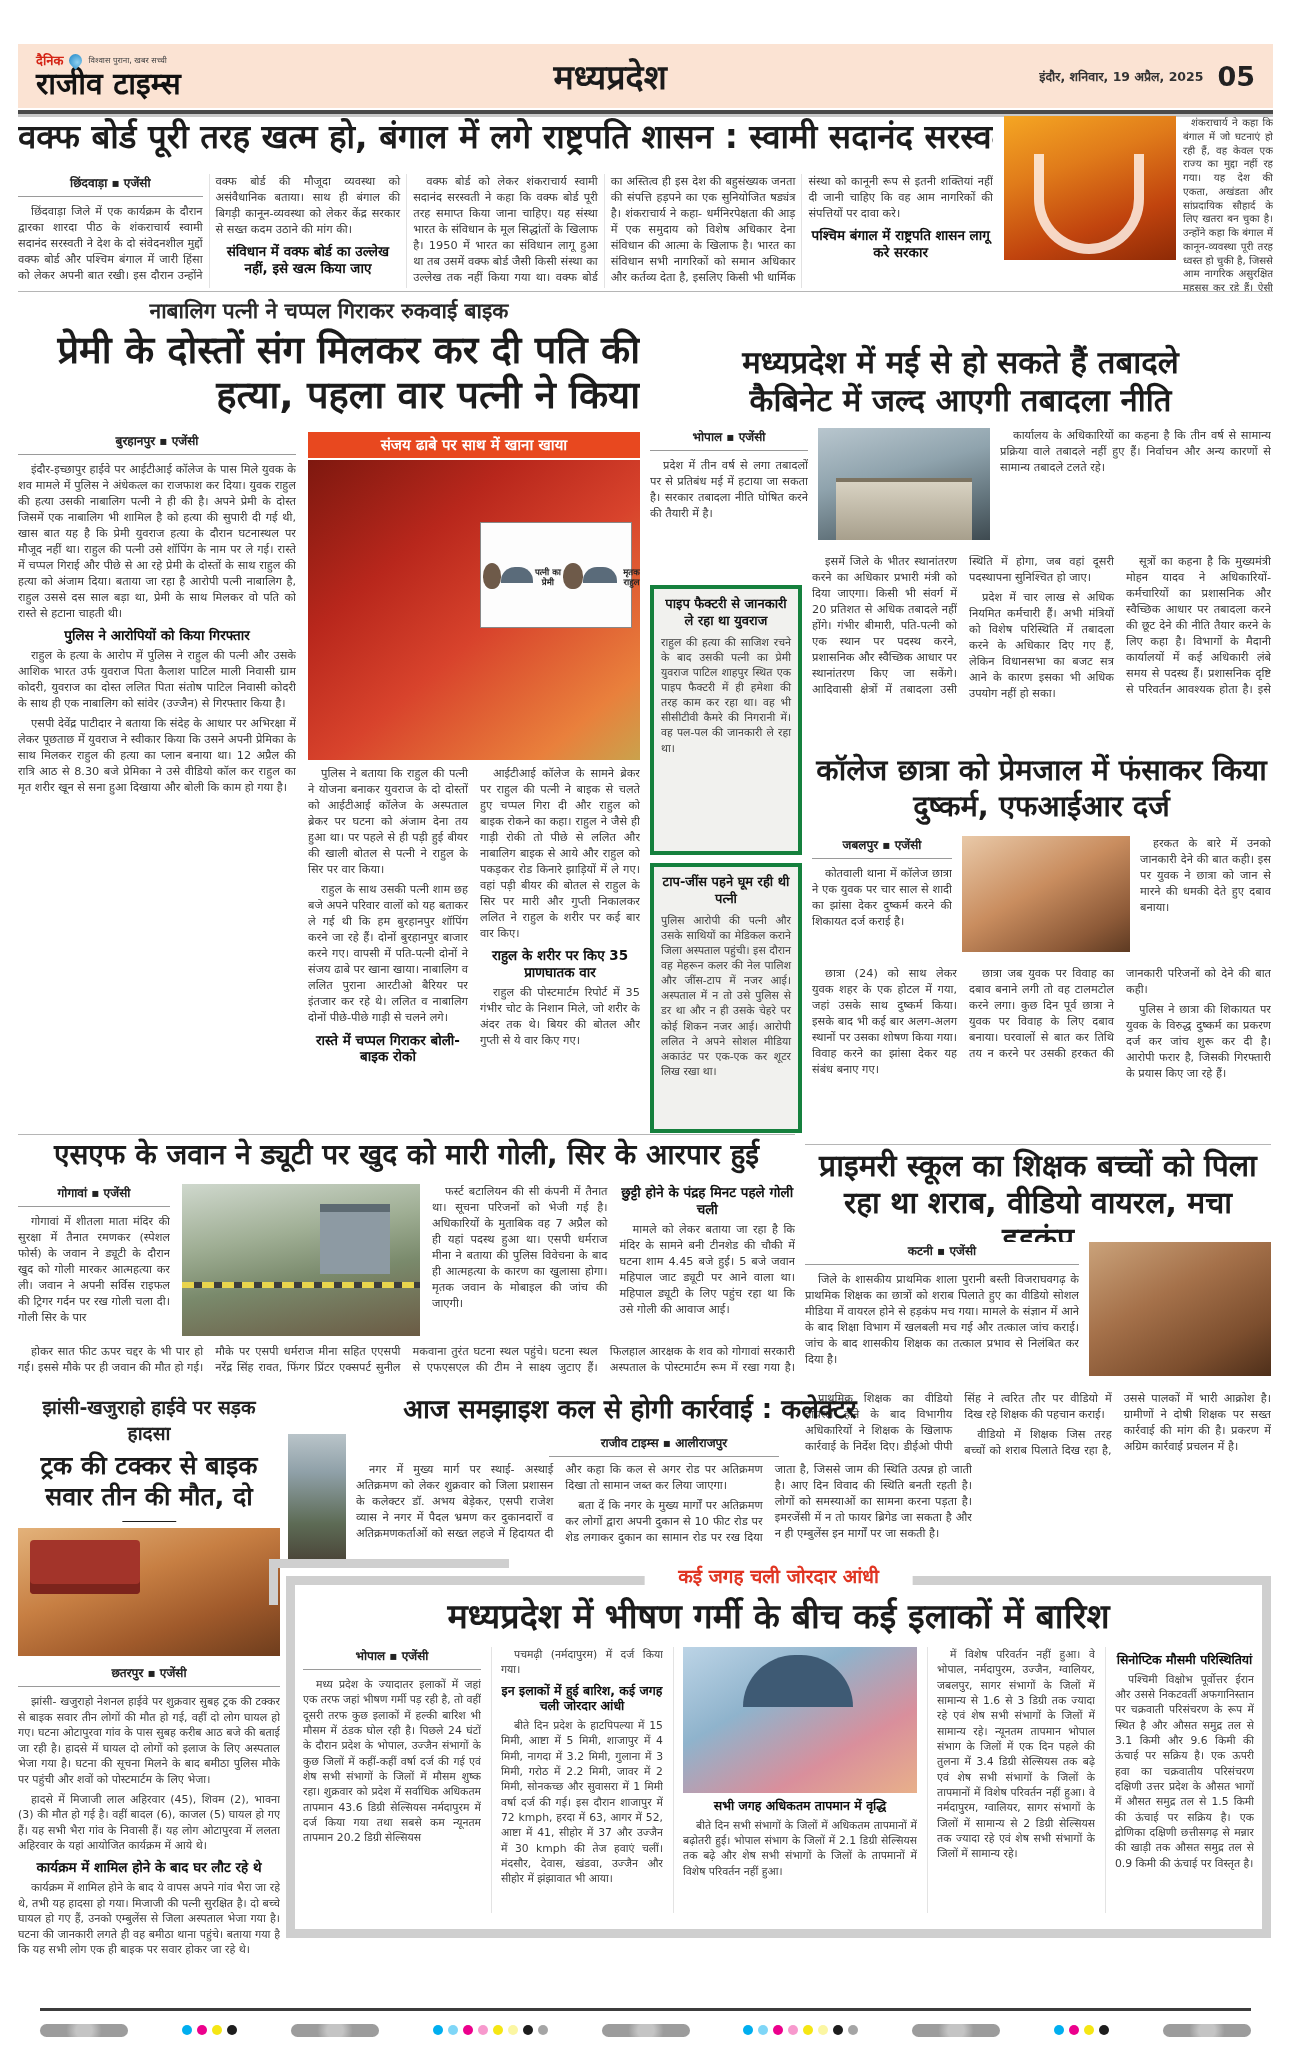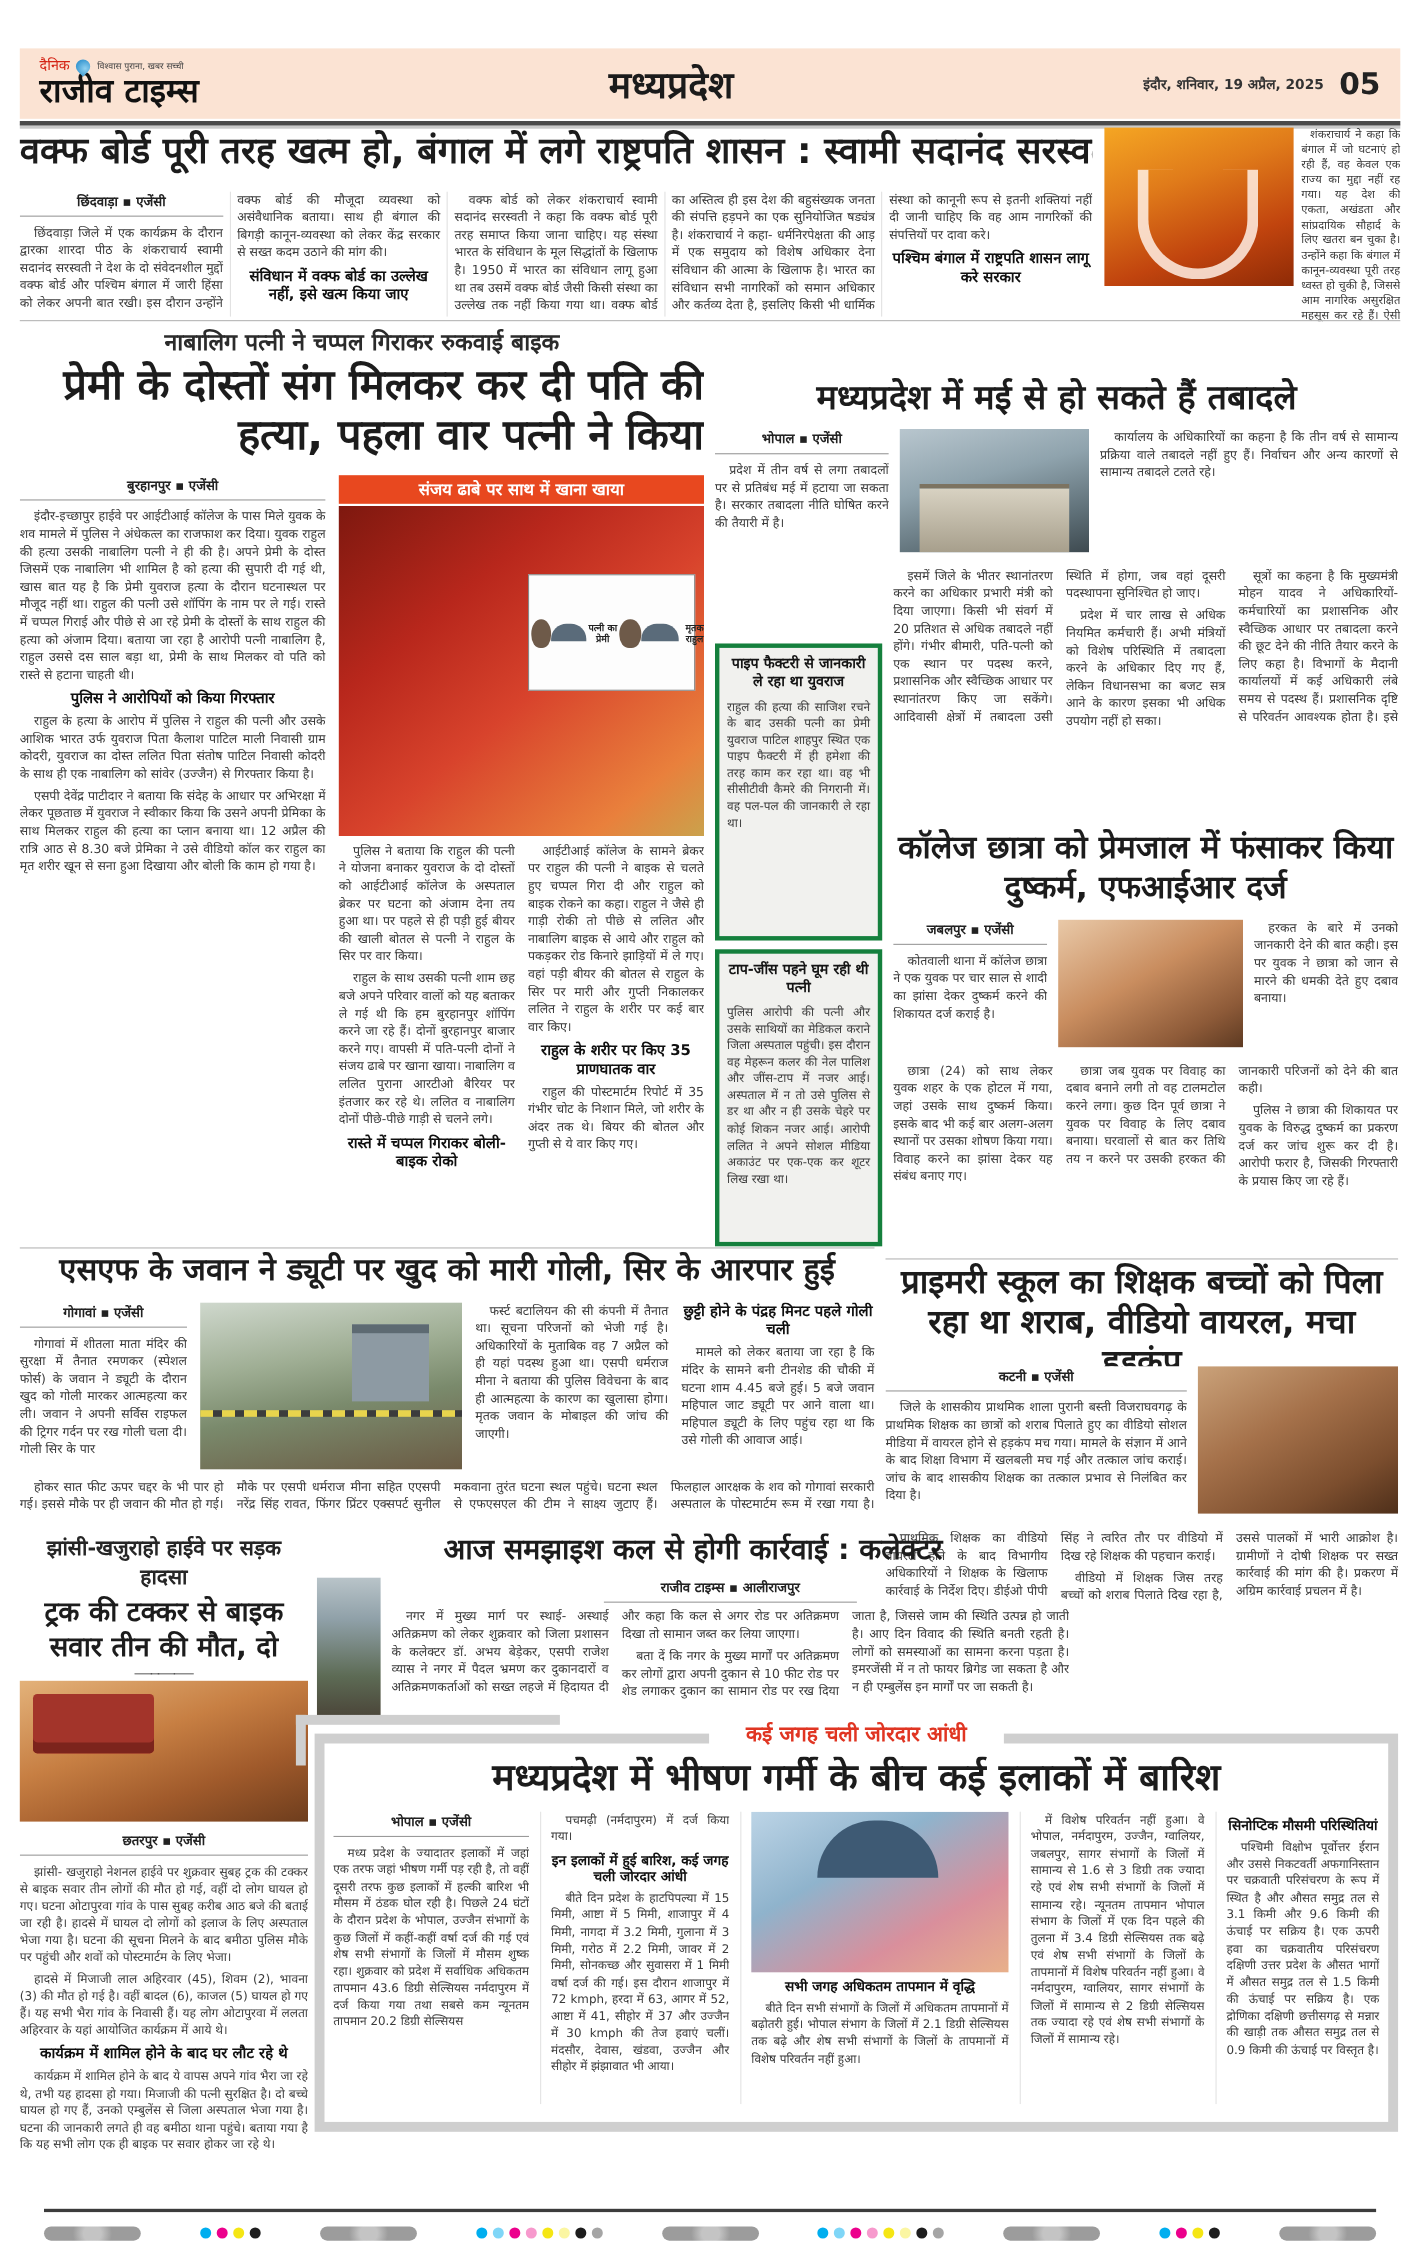--- a/index.html
+++ b/index.html
@@ -5,21 +5,21 @@
   *{box-sizing:border-box;margin:0;padding:0}
   html,body{background:#e9e9e9}
   .page{position:relative;width:1291px;height:2051px;background:#fff;margin:0 auto;
         font-family:"DejaVu Sans","Liberation Sans",sans-serif;color:#2e2e2e;overflow:hidden}
   .abs{position:absolute}
 
   
   .masthead{left:18px;top:44px;width:1255px;height:64px;background:#fbe3d3;display:flex;align-items:center;padding:0 18px}
   .logo{display:flex;flex-direction:column;line-height:1}
   .logo-top{display:flex;align-items:flex-end;gap:6px}
-  .logo-dainik{color:#d42314;font-weight:normal;font-size:13px}
+  .logo-dainik{color:#d42314;font-weight:bold;font-size:13px}
   .flame{width:13px;height:13px;background:radial-gradient(circle at 50% 70%,#8fd0f0,#1e86c7);border-radius:50% 50% 50% 0;transform:rotate(-45deg);display:inline-block}
   .logo-tagline{font-size:8px;color:#444;margin-bottom:2px}
   .logo-main{font-size:30px;font-weight:800;color:#111;letter-spacing:0;margin-top:2px}
   .mast-center{flex:1;text-align:center;font-size:34px;font-weight:800;color:#1b1b1b}
   .mast-right{display:flex;align-items:center;gap:14px}
   .mast-date{font-size:12.5px;font-weight:bold;color:#333}
   .mast-page{font-size:27px;font-weight:bold;color:#222}
   .header-rule{left:18px;top:110px;width:1255px;height:4px;background:#4a4a4a;box-shadow:0 3px 0 #c9c9c9}
 
   
@@ -234,20 +234,21 @@
       <div class="side-box-text">राहुल की हत्या की साजिश रचने के बाद उसकी पत्नी का प्रेमी युवराज पाटिल शाहपुर स्थित एक पाइप फैक्टरी में ही हमेशा की तरह काम कर रहा था। वह भी सीसीटीवी कैमरे की निगरानी में। वह पल-पल की जानकारी ले रहा था।</div>
     </div>
     <div class="side-box">
       <div class="side-box-title">टाप-जींस पहने घूम रही थी पत्नी</div>
       <div class="side-box-text">पुलिस आरोपी की पत्नी और उसके साथियों का मेडिकल कराने जिला अस्पताल पहुंची। इस दौरान वह मेहरून कलर की नेल पालिश और जींस-टाप में नजर आई। अस्पताल में न तो उसे पुलिस से डर था और न ही उसके चेहरे पर कोई शिकन नजर आई। आरोपी ललित ने अपने सोशल मीडिया अकाउंट पर एक-एक कर शूटर लिख रखा था।</div>
     </div>
   </div>
 
   <div class="abs story-transfer">
     <div class="headline tr-headline">मध्यप्रदेश में मई से हो सकते हैं तबादले</div>
+    <div class="headline tr-headline">कैबिनेट में जल्द आएगी तबादला नीति</div>
     <div class="tr-leadrow">
       <div class="flow tr-byl">
           <p class="byline">भोपाल ▪ एजेंसी</p>
           <p class="body-p">प्रदेश में तीन वर्ष से लगा तबादलों पर से प्रतिबंध मई में हटाया जा सकता है। सरकार तबादला नीति घोषित करने की तैयारी में है।</p>
         </div>
       <div class="photo tr-photo">
         <div class="bldg"></div>
       </div>
       <div class="flow tr-lead">
           <p class="body-p">कार्यालय के अधिकारियों का कहना है कि तीन वर्ष से सामान्य प्रक्रिया वाले तबादले नहीं हुए हैं। निर्वाचन और अन्य कारणों से सामान्य तबादले टलते रहे।</p>

